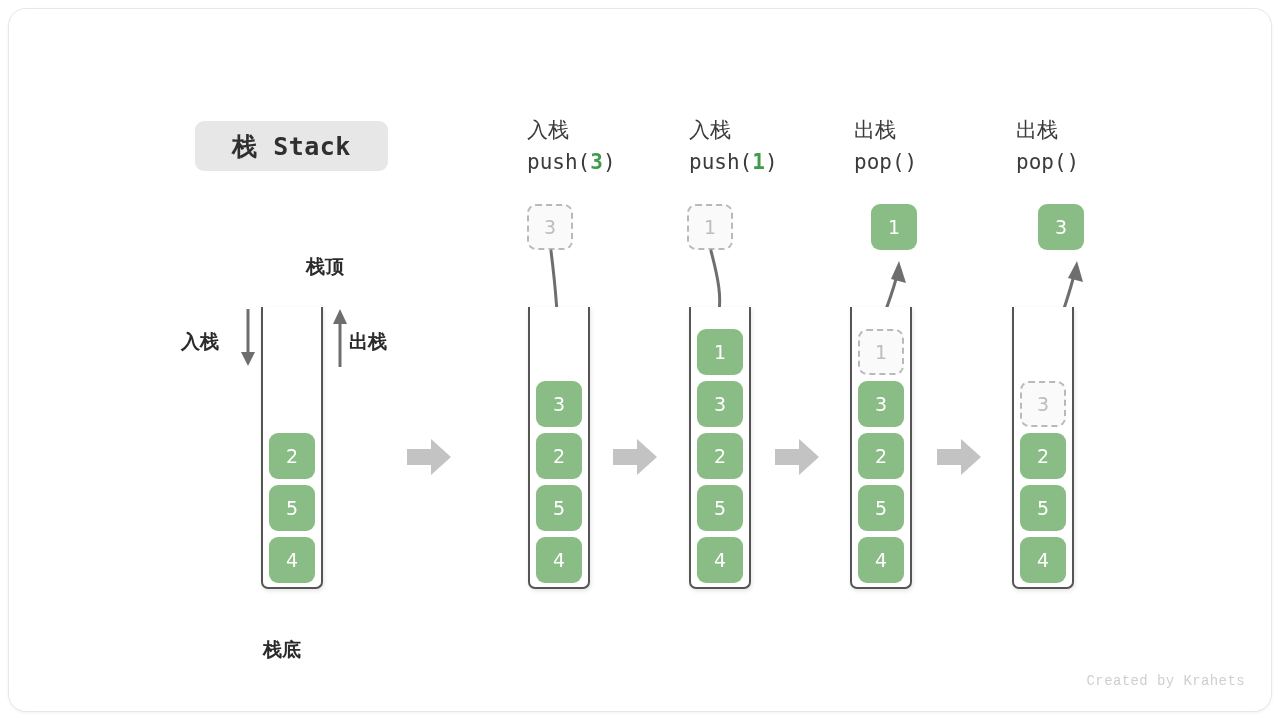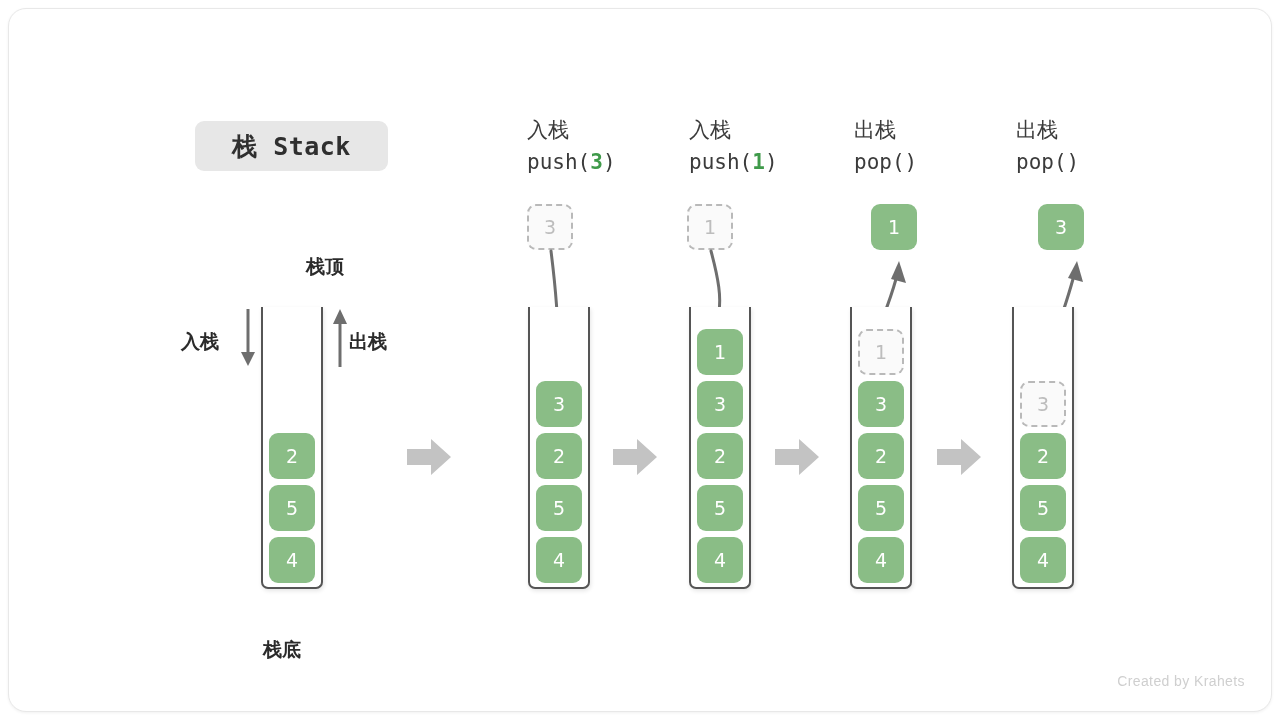--- a/index.html
+++ b/index.html
@@ -130,21 +130,21 @@
   }
 
   
   .curve-svg { position: absolute; overflow: visible; }
 
   
   #footer {
     position: absolute;
     right: 26px;
     bottom: 22px;
-    font-family: Liberation Sans, sans-serif;
+    font-family: Liberation Mono, monospace;
     font-size: 14px;
     color: #cfcfcf;
     letter-spacing: 0.4px;
   }
 </style>
 </head>
 <body>
 
 <div id="card">
 

